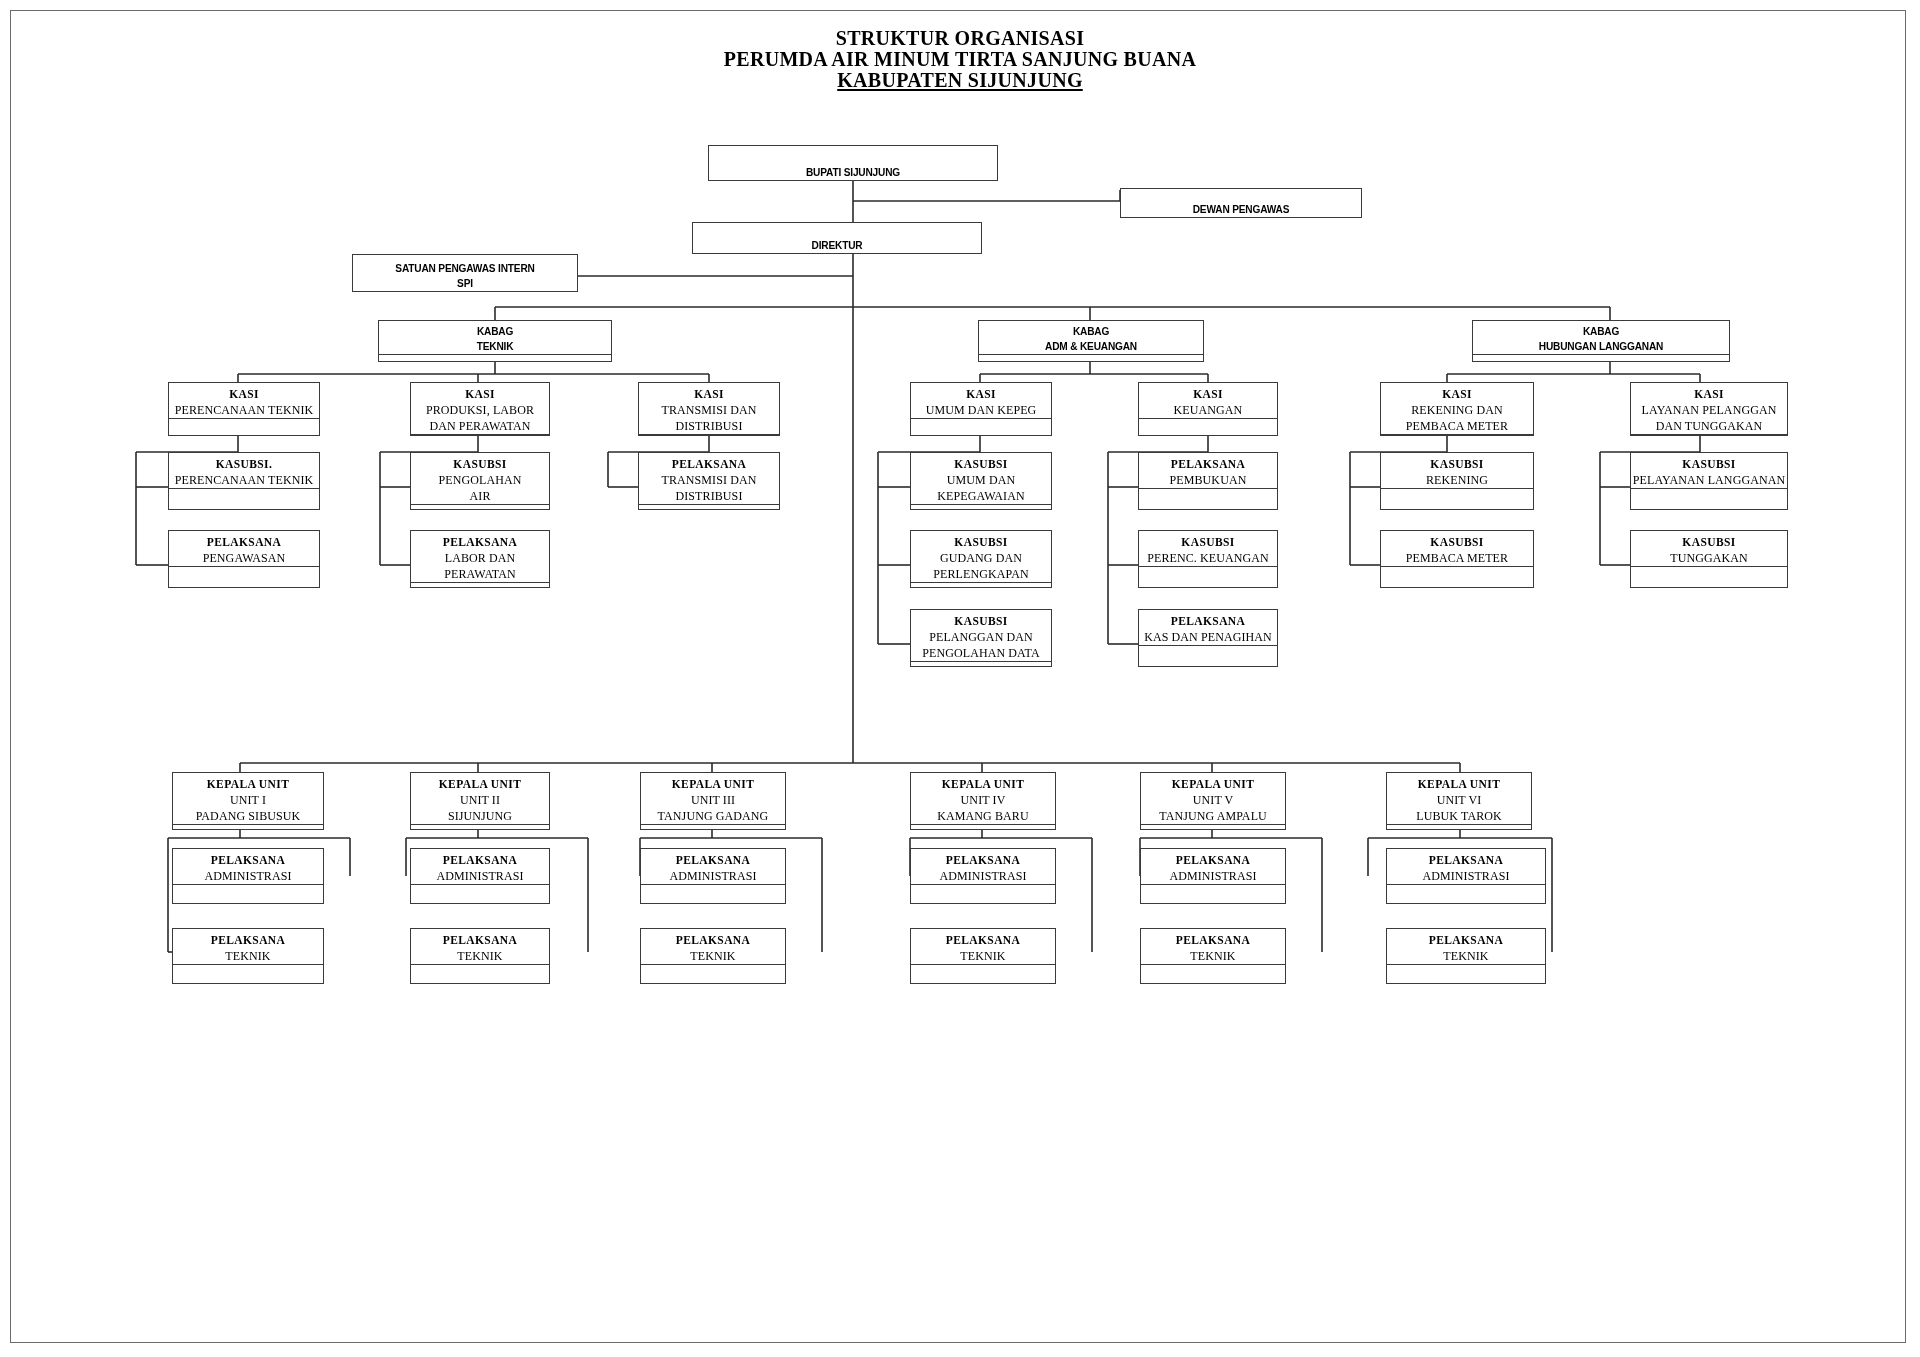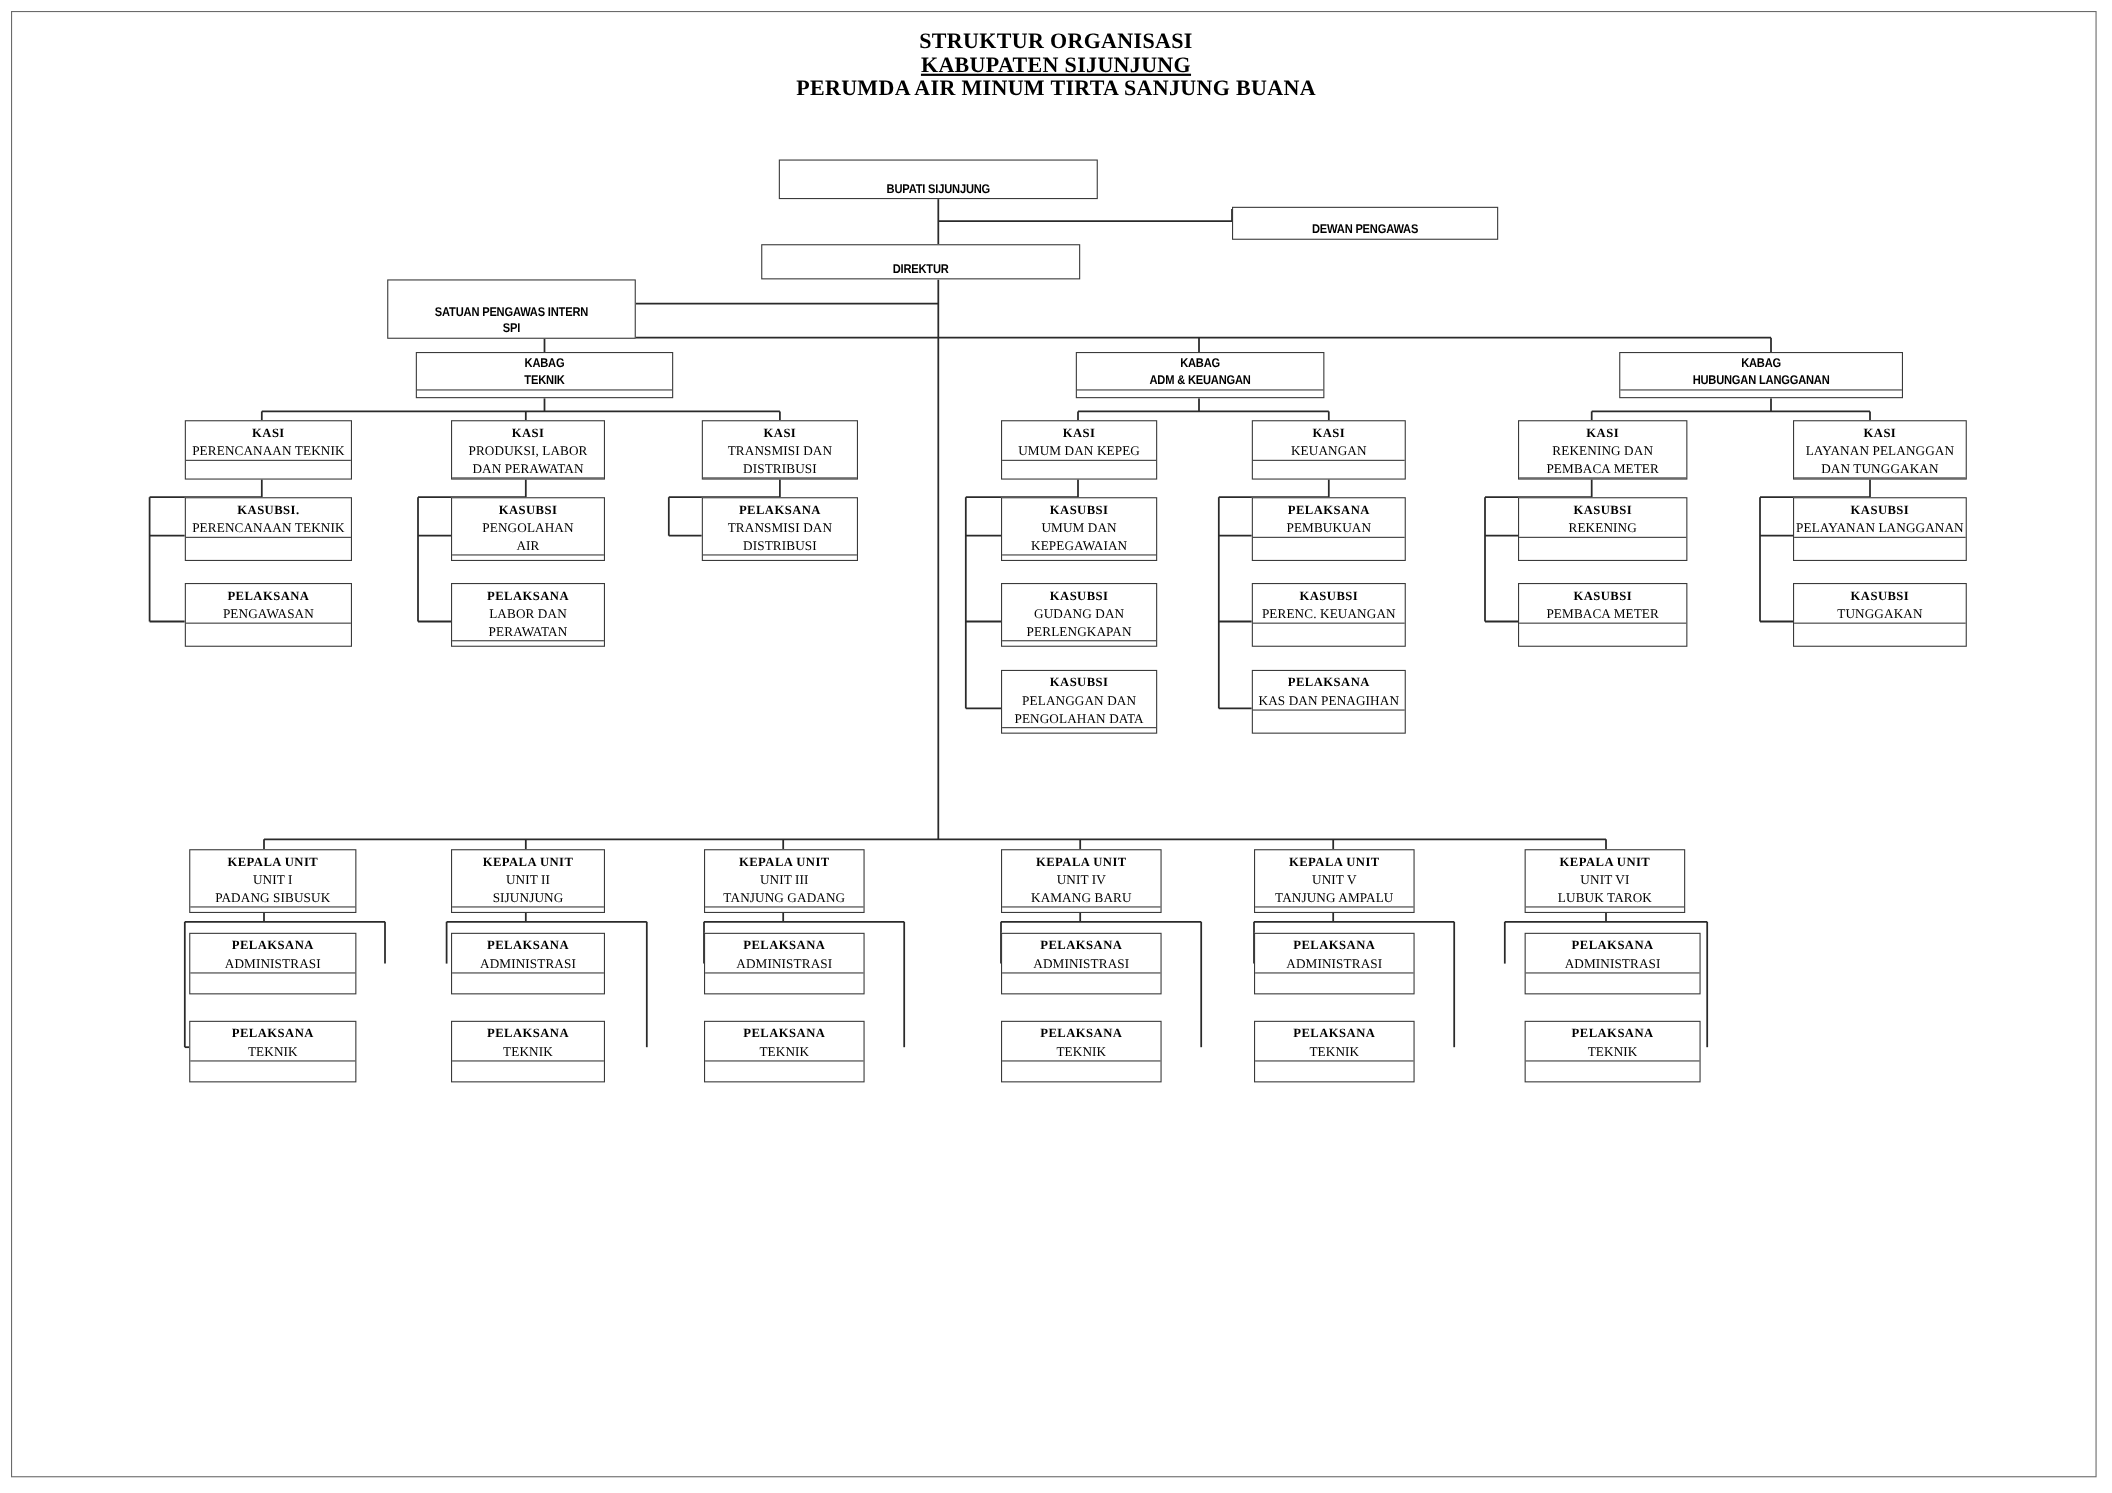--- a/index.html
+++ b/index.html
@@ -66,22 +66,22 @@
 </style>
 </head>
 <body>
 
 <div id="stage">
 
   <div class="page-frame"></div>
 
   <div class="title-block">
     <span class="tl">STRUKTUR ORGANISASI</span>
+    <span class="tl">PERUMDA AIR MINUM TIRTA SANJUNG BUANA</span>
     <span class="tl ul">KABUPATEN SIJUNJUNG</span>
-    <span class="tl">PERUMDA AIR MINUM TIRTA SANJUNG BUANA</span>
   </div>
 
   <svg class="wires" viewBox="0 0 1920 1357" preserveAspectRatio="none" aria-hidden="true">
 
     <line x1="853" y1="180" x2="853" y2="222"></line>
 
     <line x1="853" y1="201" x2="1120" y2="201"></line>
     <line x1="1120" y1="190" x2="1120" y2="201"></line>
 
     <line x1="853" y1="254" x2="853" y2="763"></line>
@@ -203,21 +203,21 @@
       <span class="ln">DEWAN PENGAWAS</span>
     </div>
   </div>
 
   <div class="node sans plain" style="left:692px;top:222px;width:290px;height:32px;">
     <div class="head">
       <span class="ln">DIREKTUR</span>
     </div>
   </div>
 
-  <div class="node sans plain" style="left:352px;top:254px;width:226px;height:54px;">
+  <div class="node sans plain" style="left:352px;top:254px;width:226px;height:38px;">
     <div class="head">
       <span class="ln">SATUAN PENGAWAS INTERN</span>
       <span class="ln">SPI</span>
     </div>
   </div>
 
   <div class="node sans" style="left:378px;top:320px;width:234px;height:42px;">
     <div class="head">
       <span class="ln">KABAG</span>
       <span class="ln">TEKNIK</span>

